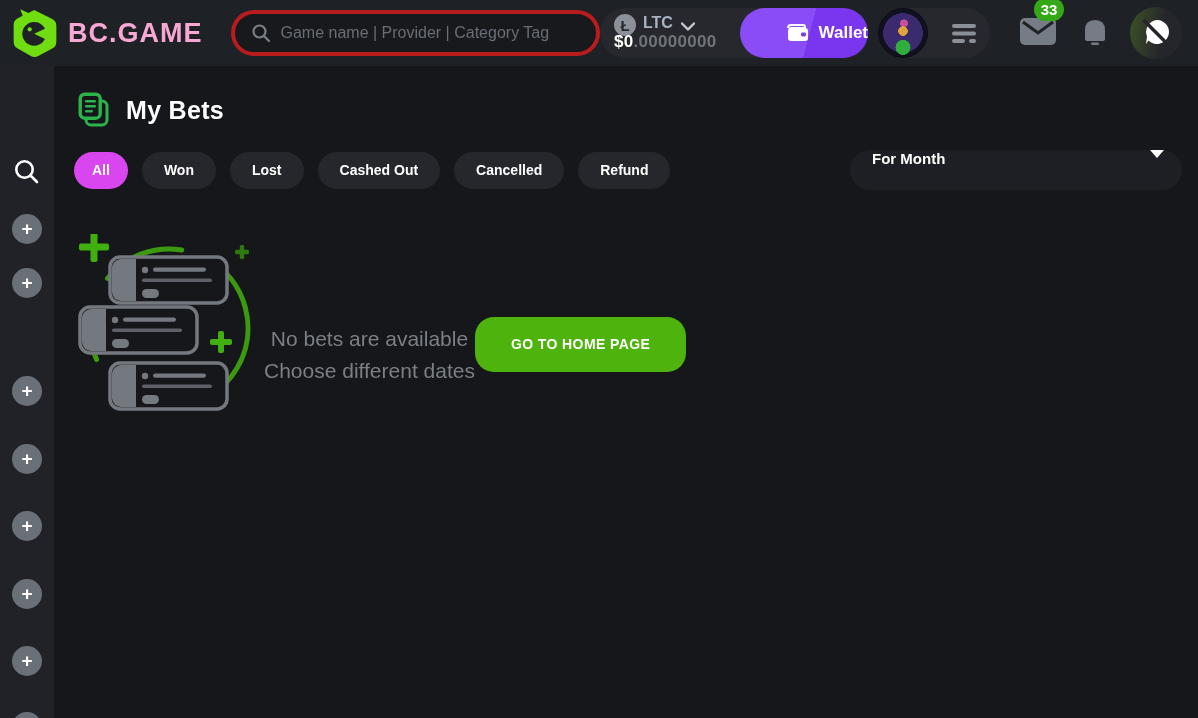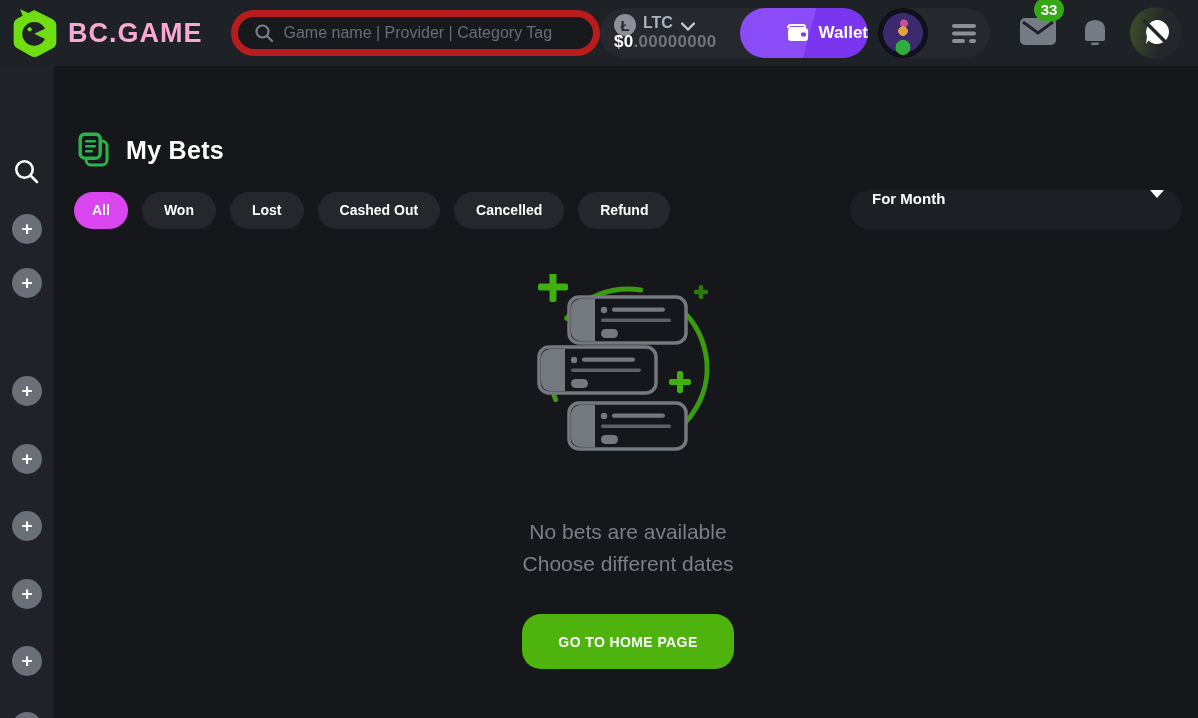--- a/index.html
+++ b/index.html
@@ -11,21 +11,21 @@
   
   .header {
     height:66px; background:#1e2126; display:flex; align-items:center;
     padding:0 16px 0 12px; position:relative; z-index:5;
   }
   .logo { display:flex; align-items:center; gap:10px; cursor:pointer; }
   .logo-mark { width:46px; height:52px; }
   .brand { font-size:27px; font-weight:800; letter-spacing:1px; color:#f9a8d4; }
   .search-pill {
     margin-left:28px; width:382px; height:46px; background:#17191d;
-    border:7px solid #b91c1c; border-radius:23px; display:flex; align-items:center;
+    border:4px solid #b91c1c; border-radius:23px; display:flex; align-items:center;
     padding:0 16px; gap:10px;
   }
   .search-pill input {
     flex:1; background:transparent; border:none; outline:none;
     color:#cfd3d9; font-size:16px; font-family:inherit;
   }
   .search-pill input::placeholder { color:#696e76; }
   .hdr-right { margin-left:auto; display:flex; align-items:center; }
   .currency-wrap {
     height:50px; background:#26282d; border-radius:25px; display:flex;
@@ -80,39 +80,39 @@
     width:54px; background:#202227; position:relative; overflow:hidden; flex:0 0 54px;
   }
   .sb-search { position:absolute; left:13px; top:92px; cursor:pointer; }
   .sb-plus {
     position:absolute; left:12px; width:30px; height:30px; border-radius:50%;
     background:#6a7077; color:#fff; font-size:19px; font-weight:700; border:none;
     display:flex; align-items:center; justify-content:center; cursor:pointer;
     line-height:1; font-family:inherit; padding-bottom:2px;
   }
   .main { flex:1; background:#16171a; padding:26px 16px 0 20px; }
-  .title-row { display:flex; align-items:center; gap:14px; padding-left:4px;margin-top:40px; }
+  .title-row { display:flex; align-items:center; gap:14px; padding-left:4px; }
   .page-title { font-size:25px; font-weight:800; letter-spacing:.3px; }
   .tabs-row { display:flex; align-items:center; margin-top:22px; gap:14px; }
   .tab {
     height:37px; padding:0 22px; border-radius:19px; background:#25272c; border:none;
     color:#fff; font-size:14px; font-weight:700; cursor:pointer; font-family:inherit;
     display:flex; align-items:center;
   }
   .tab.active { background:#d946ef; padding:0 18px; }
   .period-select {
     margin-left:auto; width:332px; height:40px; background:#1d1f24; border-radius:20px;
     display:flex; align-items:flex-start; padding:0 18px 0 22px; cursor:pointer;
   }
   .period-label { font-size:15px; font-weight:700; color:#fff; }
   .caret {
     margin-left:auto; width:0; height:0; border-left:7px solid transparent;
     border-right:7px solid transparent; border-top:8px solid #fff;
   }
-  .empty-wrap { display:flex; flex-direction:column; align-items:center; margin-top:44px; }
+  .empty-wrap { display:flex; flex-direction:row; align-items:center; margin-top:44px; }
   .empty-text { margin-top:56px; text-align:center; color:#7b7f86; font-size:21px; line-height:32px; }
   .cta-btn {
     margin-top:34px; height:55px; padding:0 36px; border:none; border-radius:19px;
     background:#4fb30d; color:#fff; font-size:14px; font-weight:800; letter-spacing:.4px;
     cursor:pointer; font-family:inherit;
   }
 </style>
 </head>
 <body>
 

